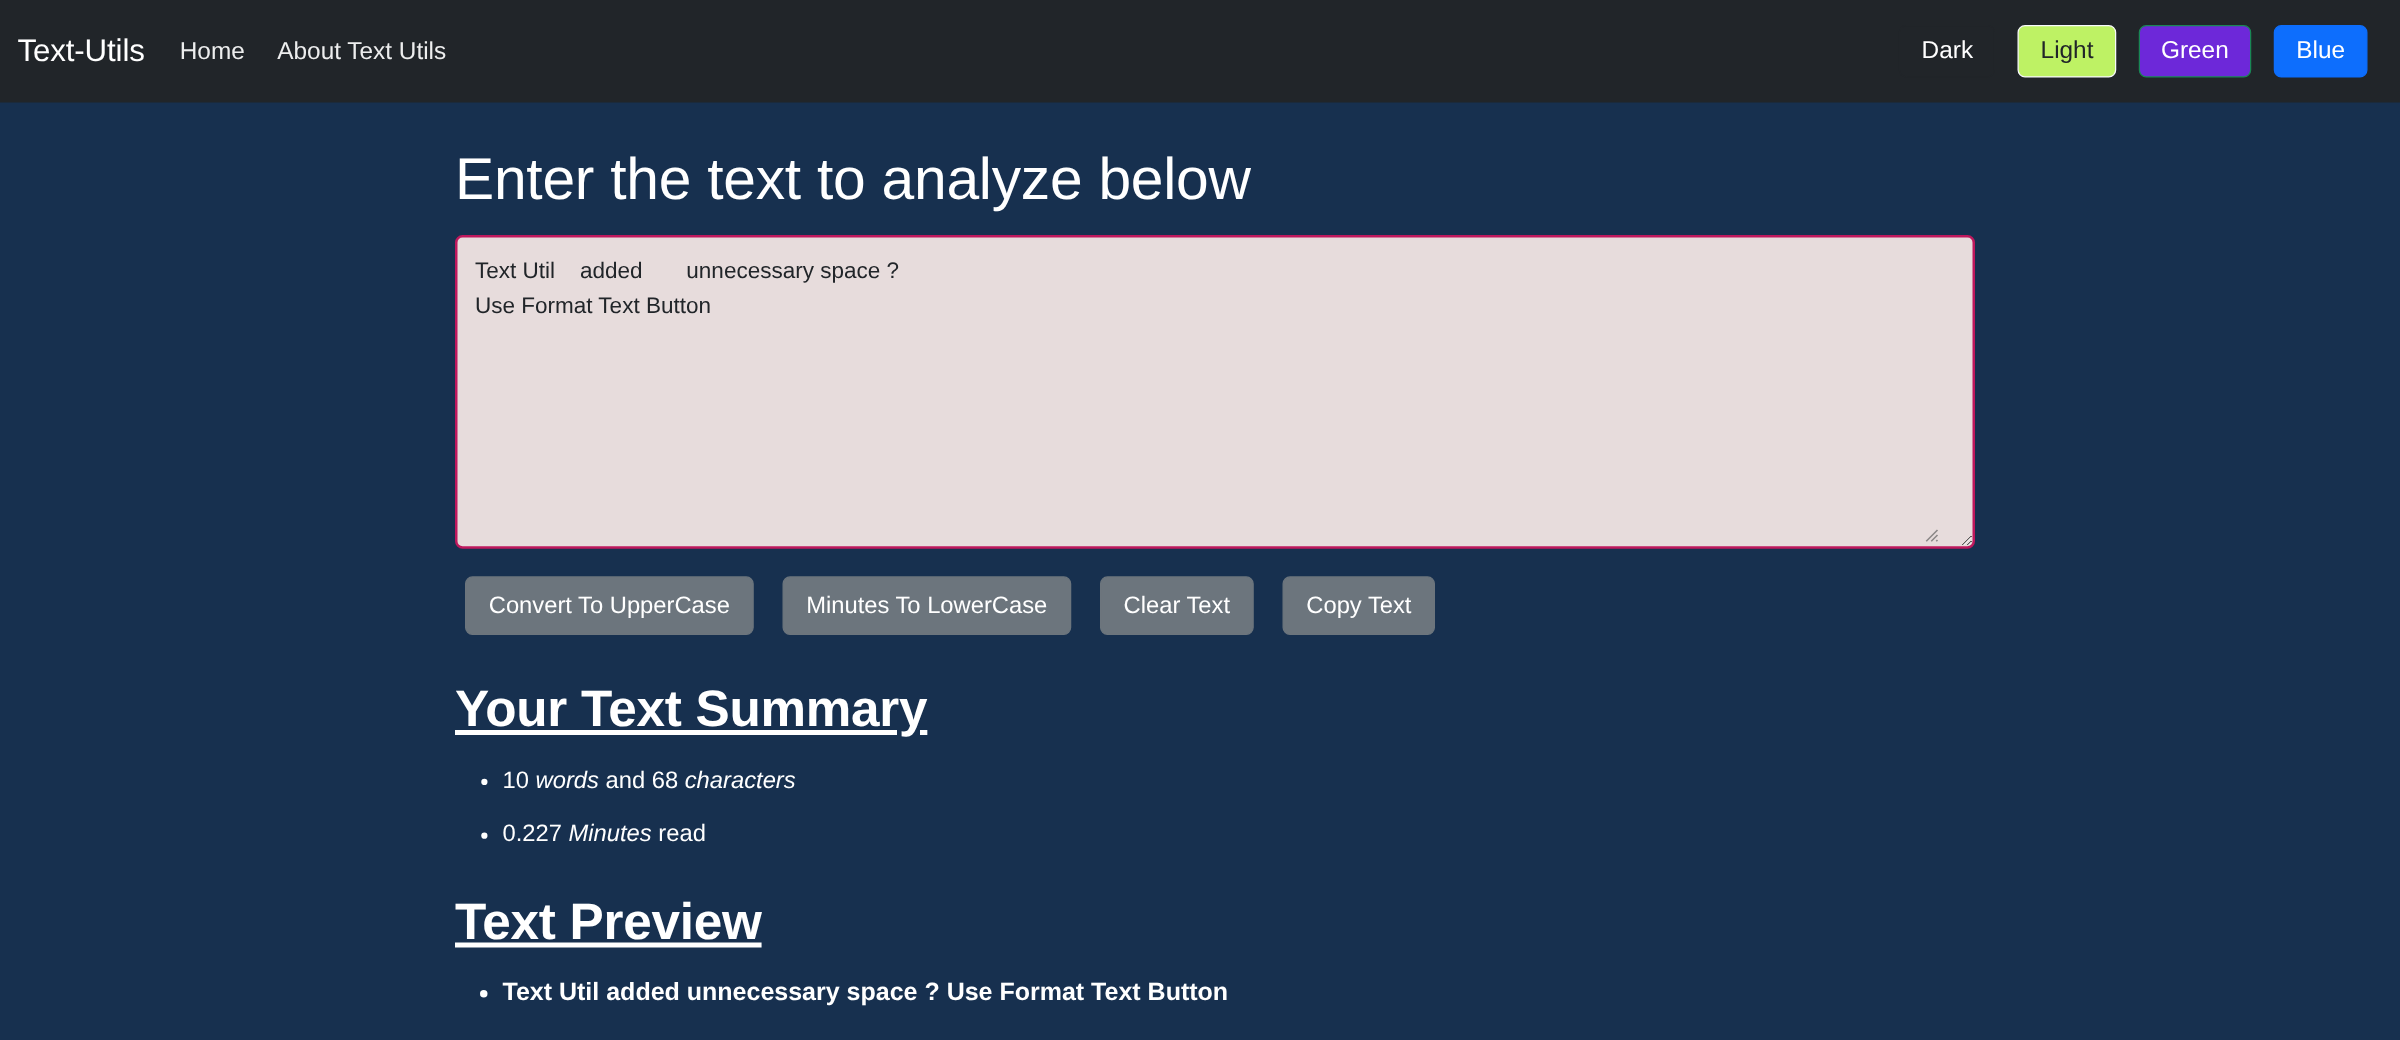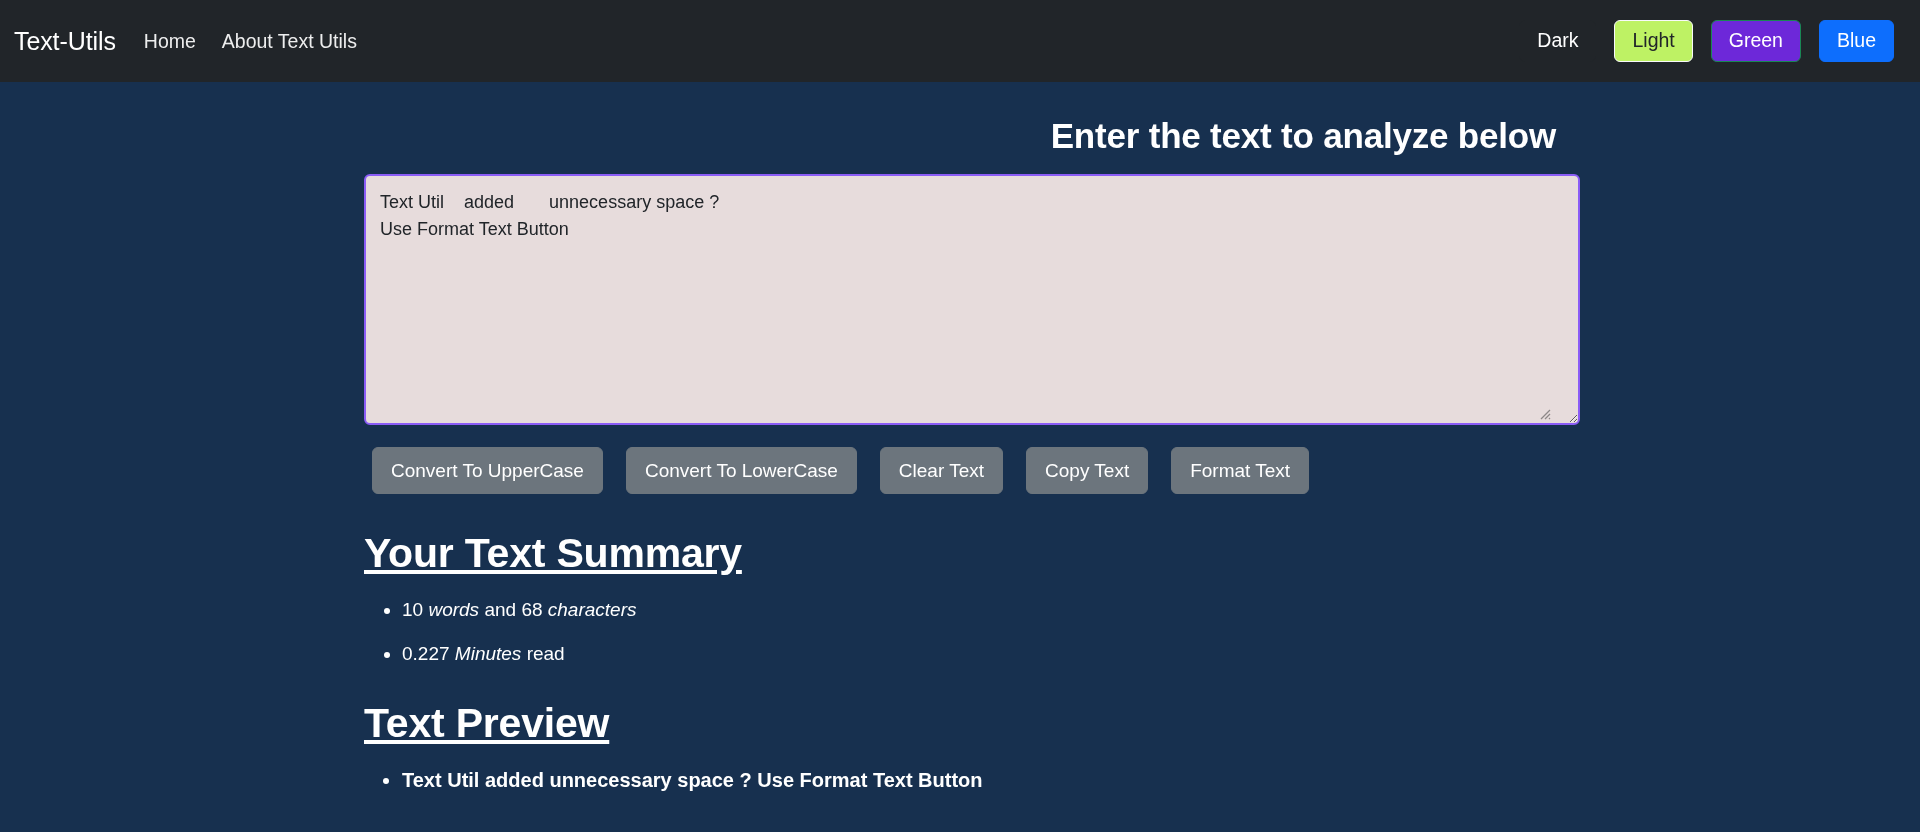--- a/index.html
+++ b/index.html
@@ -73,47 +73,46 @@
 
   
   .container {
     width: 1216px;
     margin: 0 auto;
     padding: 0 12px;
   }
   .main-area { padding-top: 33px; }
 
   h1.section-title {
-    font-size: 35px;
-    font-weight: 700;
+    font-size: 47px;
+    font-weight: 400;
     margin: 0 0 17px 0;
     line-height: 1.2;
     color: #ffffff;
     letter-spacing: -0.2px;
-    text-align: right;
   }
   h2.section-title {
     font-size: 41px;
     font-weight: 700;
     margin: 16px 0 16px 0;
     line-height: 1.2;
     color: #ffffff;
     letter-spacing: -0.2px;
     text-decoration: underline;
   }
 
   
   .textarea-wrap { position: relative; }
   textarea.textbox {
     display: block;
     width: 1216px;
     height: 251px;
     background: #e7dcdc;
     color: #212529;
-    border: 2px solid #8b5cf6;
+    border: 2px solid #be185d;
     border-radius: 6px;
     font-family: "Liberation Sans", "DejaVu Sans", sans-serif;
     font-size: 18px;
     line-height: 1.52;
     padding: 13px 14px;
     resize: both;
     outline: none;
     white-space: pre;
     overflow: auto;
   }
@@ -207,24 +206,23 @@
   <div class="textarea-wrap">
     <textarea class="textbox" rows="8" placeholder="Enter text here" style="">Text Util    added       unnecessary space ?
 Use Format Text Button</textarea>
     <svg class="resize-grip" viewBox="0 0 16 16">
       <path d="M15 6 L6 15 M15 10 L10 15 M15 14 L14 15" stroke="#444" stroke-width="1.3" fill="none"></path>
     </svg>
   </div>
 
   <div class="btn-row">
     <button class="action-btn">Convert To UpperCase</button>
-    <button class="action-btn">Convert To LowerCase</button>
+    <button class="action-btn">Minutes To LowerCase</button>
     <button class="action-btn">Clear Text</button>
     <button class="action-btn">Copy Text</button>
-    <button class="action-btn">Format Text</button>
   </div>
 
   <div class="summary-block">
     <h2 class="section-title">Your Text Summary</h2>
     <ul class="summary-list">
       <li>
         <span>10</span>
         <em>words</em>
         <span>and</span>
         <span>68</span>

